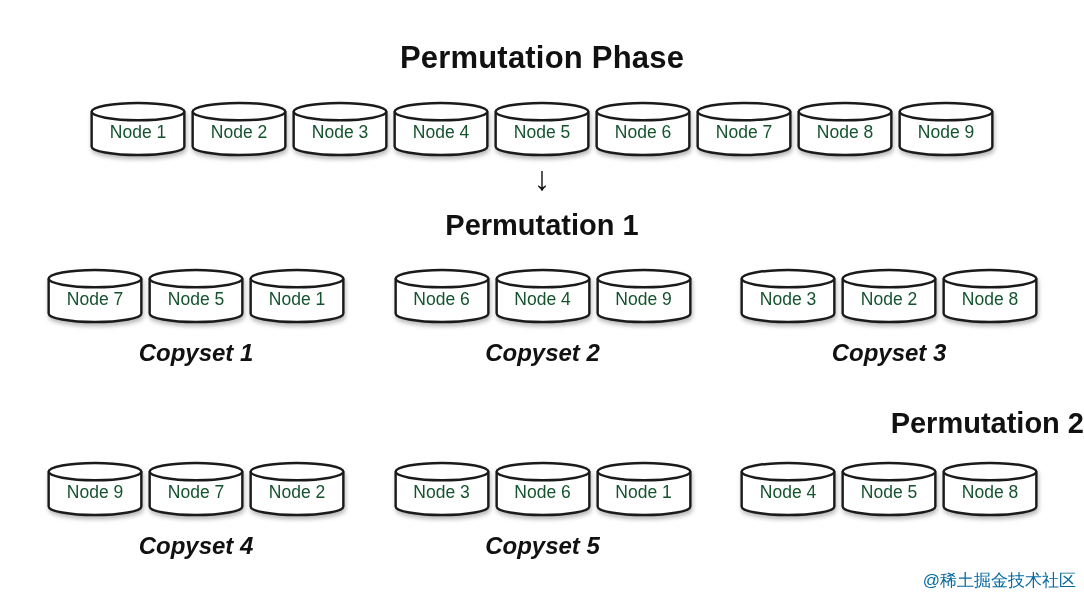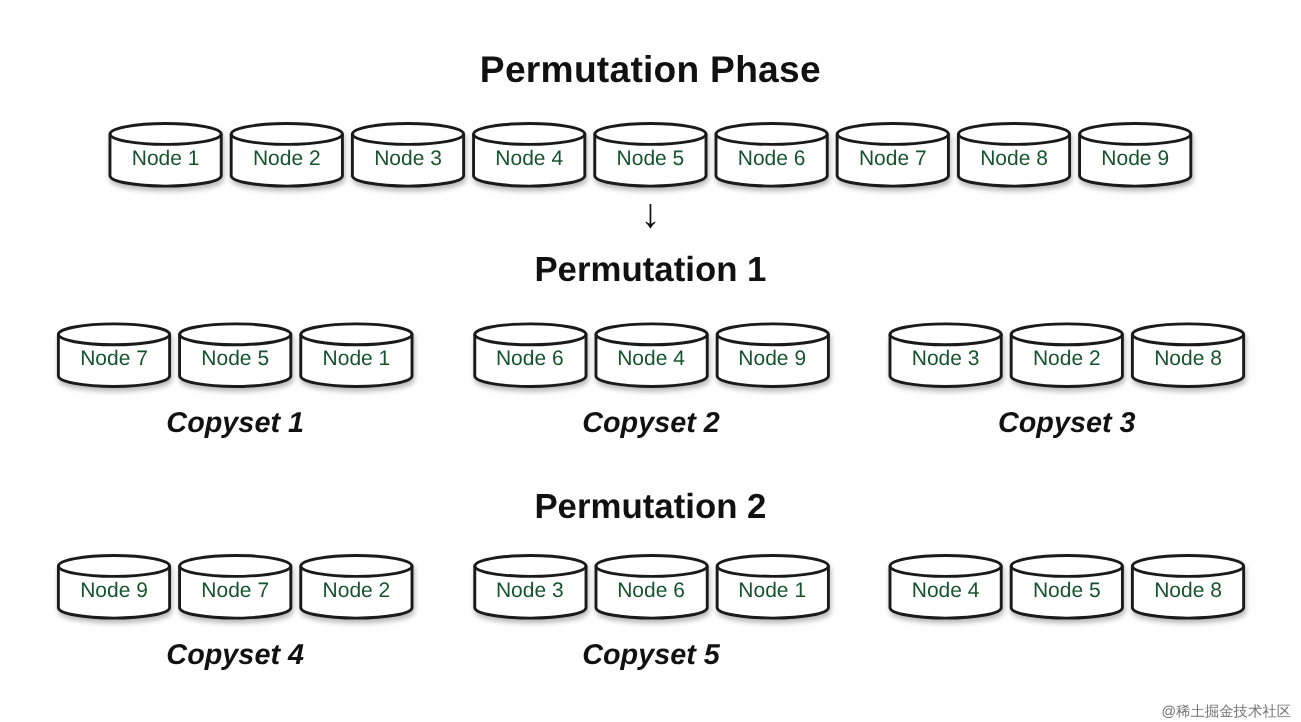--- a/index.html
+++ b/index.html
@@ -73,27 +73,27 @@
     justify-content: center;
     gap: 3px;
   }
   .copyset-label {
     margin-top: 15px;
     text-align: center;
     font-size: 24px;
     font-weight: 700;
     font-style: italic;
   }
-  .perm2-heading { margin-top: 40px; }
+  .perm2-heading { margin-top: 40px; text-align: right; }
   .groups-row-2 { margin-top: 21px; }
   .watermark {
     position: absolute;
-    right: 8px; bottom: 0;
-    font-size: 12px;
-    color: #737373;
+    right: 8px; bottom: 10px;
+    font-size: 17px;
+    color: #0369a1;
   }
 </style>
 </head>
 <body>
 
 <div class="canvas">
 
   <h1 class="title">Permutation Phase</h1>
 
   <div class="top-row">

